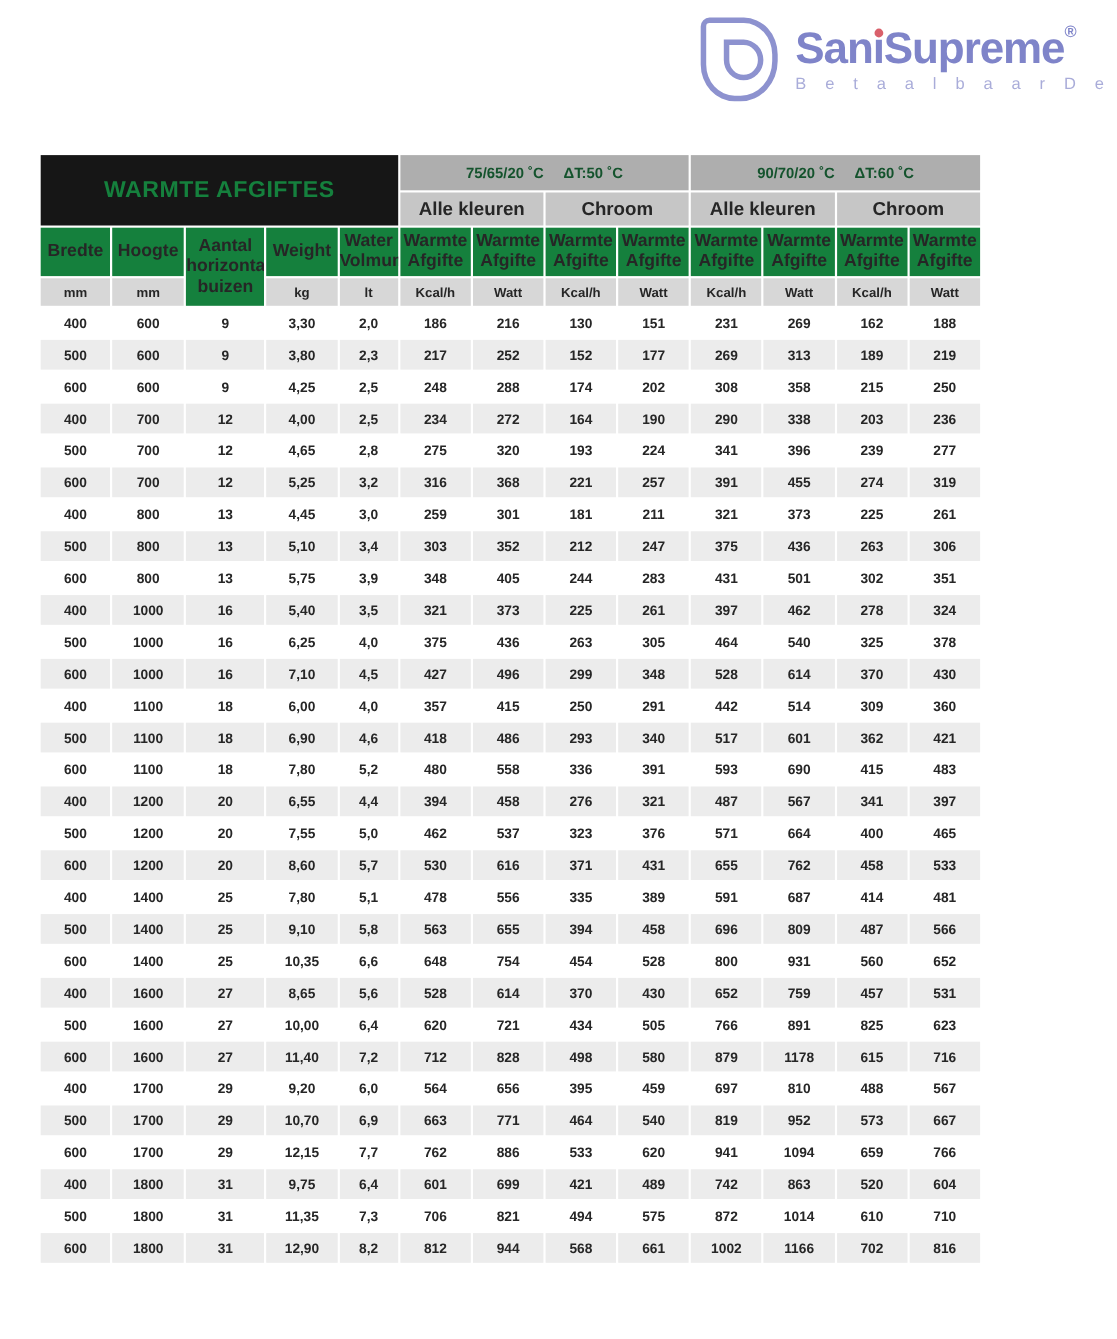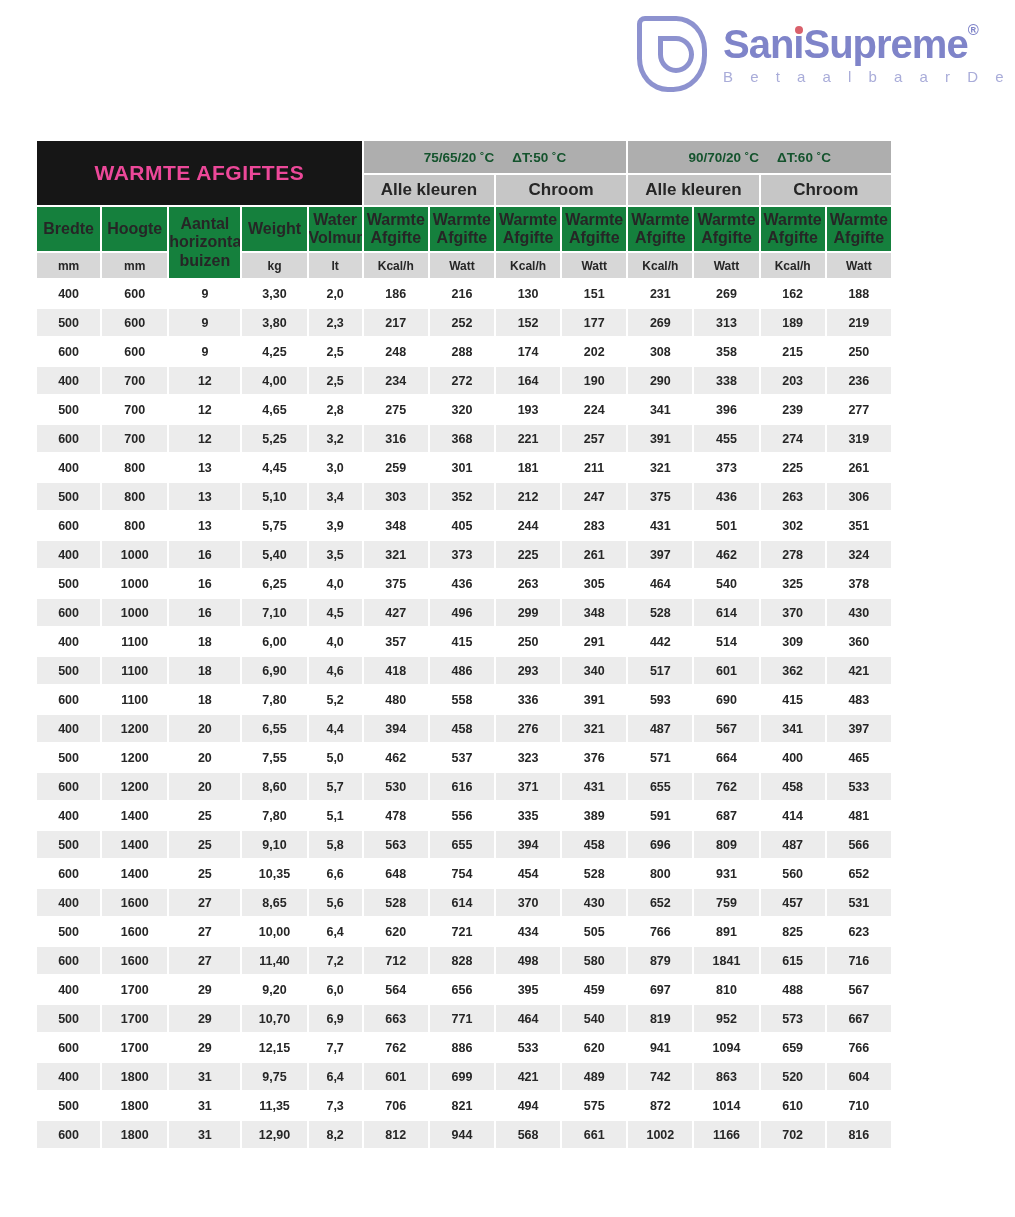--- a/index.html
+++ b/index.html
@@ -39,21 +39,21 @@
   table.warmte {
     position:absolute; left:35px; top:139px; width:858px;
     border-collapse:separate; border-spacing:2px; table-layout:fixed;
     color:#262626;
   }
   table.warmte th, table.warmte td {
     text-align:center; vertical-align:middle; font-weight:bold; padding:0;
     overflow:hidden;
   }
   .black-title {
-    background:#161616; color:#ec4899; font-size:21px; letter-spacing:0.5px;
+    background:#161616; color:#15803d; font-size:21px; letter-spacing:0.5px;
   }
   .group-hdr { background:#aeaeae; font-size:13.5px; height:32px; color:#14532d; }
   .group-hdr .gap { display:inline-block; width:18px; }
   .sub-hdr   { background:#c6c6c6; font-size:17px; height:30px; }
   .col-hdr   { background:#15803d; font-size:16px; line-height:1.15; height:44px; }
   .unit-hdr  { background:#d7d7d7; font-size:12px; height:25px;margin-left:15px; }
   tbody td   { font-size:12.5px; height:27px; background:#ffffff; }
   tbody tr:nth-child(even) td { background:#ececec; }
 </style>
 </head>
@@ -480,21 +480,21 @@
           <td>600</td>
           <td>1600</td>
           <td>27</td>
           <td>11,40</td>
           <td>7,2</td>
           <td>712</td>
           <td>828</td>
           <td>498</td>
           <td>580</td>
           <td>879</td>
-          <td>1841</td>
+          <td>1178</td>
           <td>615</td>
           <td>716</td>
         </tr>
         <tr>
           <td>400</td>
           <td>1700</td>
           <td>29</td>
           <td>9,20</td>
           <td>6,0</td>
           <td>564</td>

